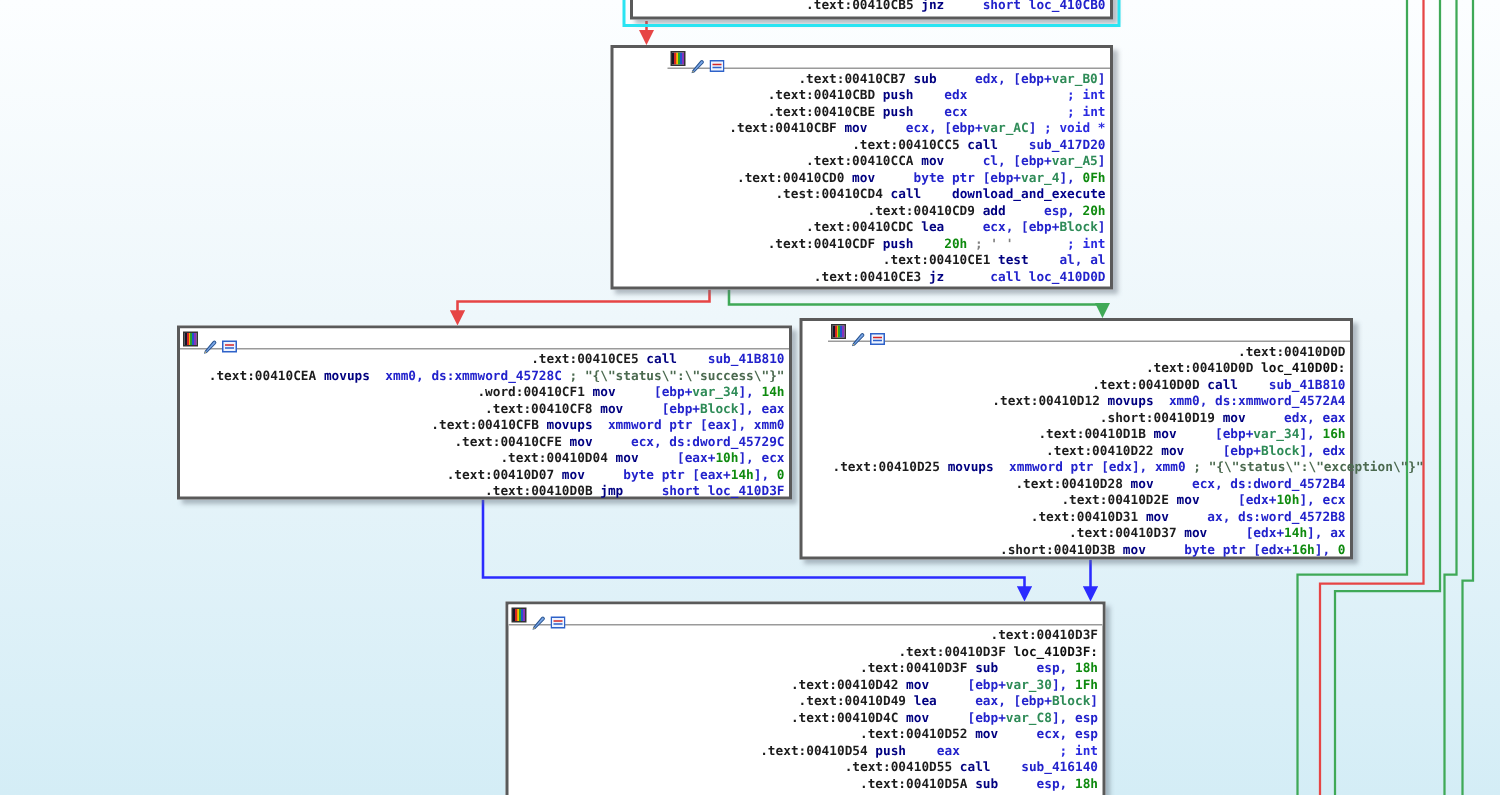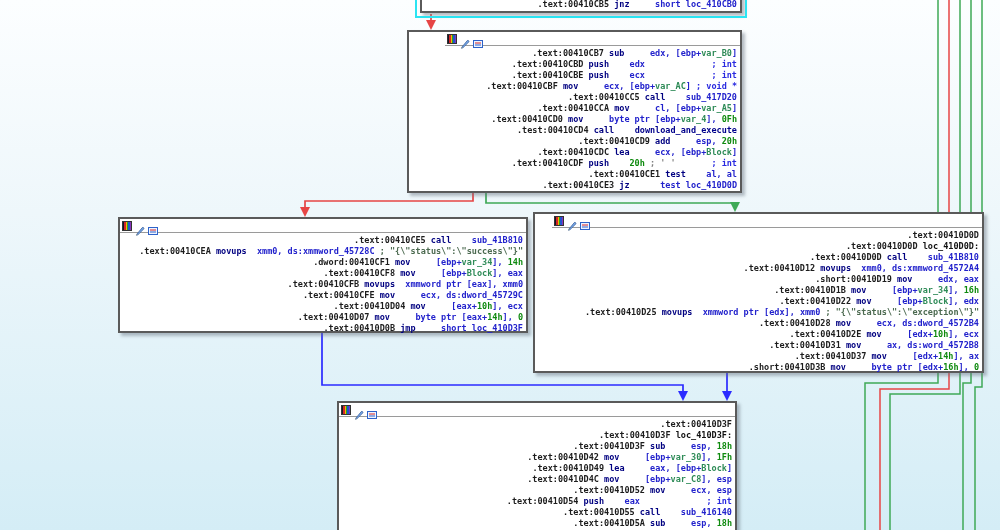--- a/index.html
+++ b/index.html
@@ -93,49 +93,49 @@
           <div class="asm-line"><span class="t-a">.text:00410CBE </span><span class="t-m">push    </span><span class="t-o">ecx</span><span class="t-c">             ; int</span></div>
           <div class="asm-line"><span class="t-a">.text:00410CBF </span><span class="t-m">mov     </span><span class="t-o">ecx, [ebp+</span><span class="t-v">var_AC</span><span class="t-o">]</span><span class="t-c"> ; void *</span></div>
           <div class="asm-line"><span class="t-a">.text:00410CC5 </span><span class="t-m">call    </span><span class="t-o">sub_417D20</span></div>
           <div class="asm-line"><span class="t-a">.text:00410CCA </span><span class="t-m">mov     </span><span class="t-o">cl, [ebp+</span><span class="t-v">var_A5</span><span class="t-o">]</span></div>
           <div class="asm-line"><span class="t-a">.text:00410CD0 </span><span class="t-m">mov     </span><span class="t-o">byte ptr [ebp+</span><span class="t-v">var_4</span><span class="t-o">], </span><span class="t-n">0Fh</span></div>
           <div class="asm-line"><span class="t-a">.test:00410CD4 </span><span class="t-m">call    </span><span class="t-f">download_and_execute</span></div>
           <div class="asm-line"><span class="t-a">.text:00410CD9 </span><span class="t-m">add     </span><span class="t-o">esp, </span><span class="t-n">20h</span></div>
           <div class="asm-line"><span class="t-a">.text:00410CDC </span><span class="t-m">lea     </span><span class="t-o">ecx, [ebp+</span><span class="t-v">Block</span><span class="t-o">]</span></div>
           <div class="asm-line"><span class="t-a">.text:00410CDF </span><span class="t-m">push    </span><span class="t-n">20h</span><span class="t-g"> ; ' '</span><span class="t-c">       ; int</span></div>
           <div class="asm-line"><span class="t-a">.text:00410CE1 </span><span class="t-m">test    </span><span class="t-o">al, al</span></div>
-          <div class="asm-line"><span class="t-a">.text:00410CE3 </span><span class="t-m">jz      </span><span class="t-o">test loc_410D0D</span></div>
+          <div class="asm-line"><span class="t-a">.text:00410CE3 </span><span class="t-m">jz      </span><span class="t-o">call loc_410D0D</span></div>
         </div>
       </div>
       <div class="block" style="left: 118px; top: 217px; width: 410px; height: 116px;">
         <div class="titlebar">
           <span class="icon palette-swatch"></span>
           <span class="icon"><svg width="10" height="10" xmlns="http://www.w3.org/2000/svg">
               <path d="M1.8,8.2 L1.5,9.3 L2.7,9 L8.7,3 A1,1 0 0,0 7.3,1.6 Z" fill="#7aa7e8" stroke="#28538f" stroke-width="0.7"></path>
               <path d="M1.8,8.2 L2.7,9 L1.5,9.3 Z" fill="#e8c36a"></path>
             </svg></span>
           <span class="icon"><svg width="10" height="10" xmlns="http://www.w3.org/2000/svg">
               <rect x="0.5" y="1.5" width="9" height="7" fill="#eef4ff" stroke="#2e62c9" stroke-width="1"></rect>
               <line x1="2" y1="4" x2="8" y2="4" stroke="#d42626" stroke-width="1"></line>
               <line x1="2" y1="6" x2="8" y2="6" stroke="#2e62c9" stroke-width="1"></line>
             </svg></span>
         </div>
         <div class="block-body">
           <div class="asm-line"><span class="t-a">.text:00410CE5 </span><span class="t-m">call    </span><span class="t-o">sub_41B810</span></div>
           <div class="asm-line"><span class="t-a">.text:00410CEA </span><span class="t-m">movups  </span><span class="t-o">xmm0, ds:xmmword_45728C</span><span class="t-s"> ; "{\"status\":\"success\"}"</span></div>
-          <div class="asm-line"><span class="t-a">.dword:00410CF1 </span><span class="t-m">mov     </span><span class="t-o">[ebp+</span><span class="t-v">var_34</span><span class="t-o">], </span><span class="t-n">14h</span></div>
+          <div class="asm-line"><span class="t-a">.word:00410CF1 </span><span class="t-m">mov     </span><span class="t-o">[ebp+</span><span class="t-v">var_34</span><span class="t-o">], </span><span class="t-n">14h</span></div>
           <div class="asm-line"><span class="t-a">.text:00410CF8 </span><span class="t-m">mov     </span><span class="t-o">[ebp+</span><span class="t-v">Block</span><span class="t-o">], eax</span></div>
           <div class="asm-line"><span class="t-a">.text:00410CFB </span><span class="t-m">movups  </span><span class="t-o">xmmword ptr [eax], xmm0</span></div>
           <div class="asm-line"><span class="t-a">.text:00410CFE </span><span class="t-m">mov     </span><span class="t-o">ecx, ds:dword_45729C</span></div>
           <div class="asm-line"><span class="t-a">.text:00410D04 </span><span class="t-m">mov     </span><span class="t-o">[eax+</span><span class="t-n">10h</span><span class="t-o">], ecx</span></div>
           <div class="asm-line"><span class="t-a">.text:00410D07 </span><span class="t-m">mov     </span><span class="t-o">byte ptr [eax+</span><span class="t-n">14h</span><span class="t-o">], </span><span class="t-n">0</span></div>
           <div class="asm-line"><span class="t-a">.text:00410D0B </span><span class="t-m">jmp     </span><span class="t-o">short loc_410D3F</span></div>
         </div>
       </div>
-      <div class="block" style="left: 533px; top: 212px; width: 451px; height: 161px; padding-left: 17px;">
+      <div class="block" style="left: 533px; top: 212px; width: 369px; height: 161px; padding-left: 17px;">
         <div class="titlebar">
           <span class="icon palette-swatch"></span>
           <span class="icon"><svg width="10" height="10" xmlns="http://www.w3.org/2000/svg">
               <path d="M1.8,8.2 L1.5,9.3 L2.7,9 L8.7,3 A1,1 0 0,0 7.3,1.6 Z" fill="#7aa7e8" stroke="#28538f" stroke-width="0.7"></path>
               <path d="M1.8,8.2 L2.7,9 L1.5,9.3 Z" fill="#e8c36a"></path>
             </svg></span>
           <span class="icon"><svg width="10" height="10" xmlns="http://www.w3.org/2000/svg">
               <rect x="0.5" y="1.5" width="9" height="7" fill="#eef4ff" stroke="#2e62c9" stroke-width="1"></rect>
               <line x1="2" y1="4" x2="8" y2="4" stroke="#d42626" stroke-width="1"></line>
               <line x1="2" y1="6" x2="8" y2="6" stroke="#2e62c9" stroke-width="1"></line>

